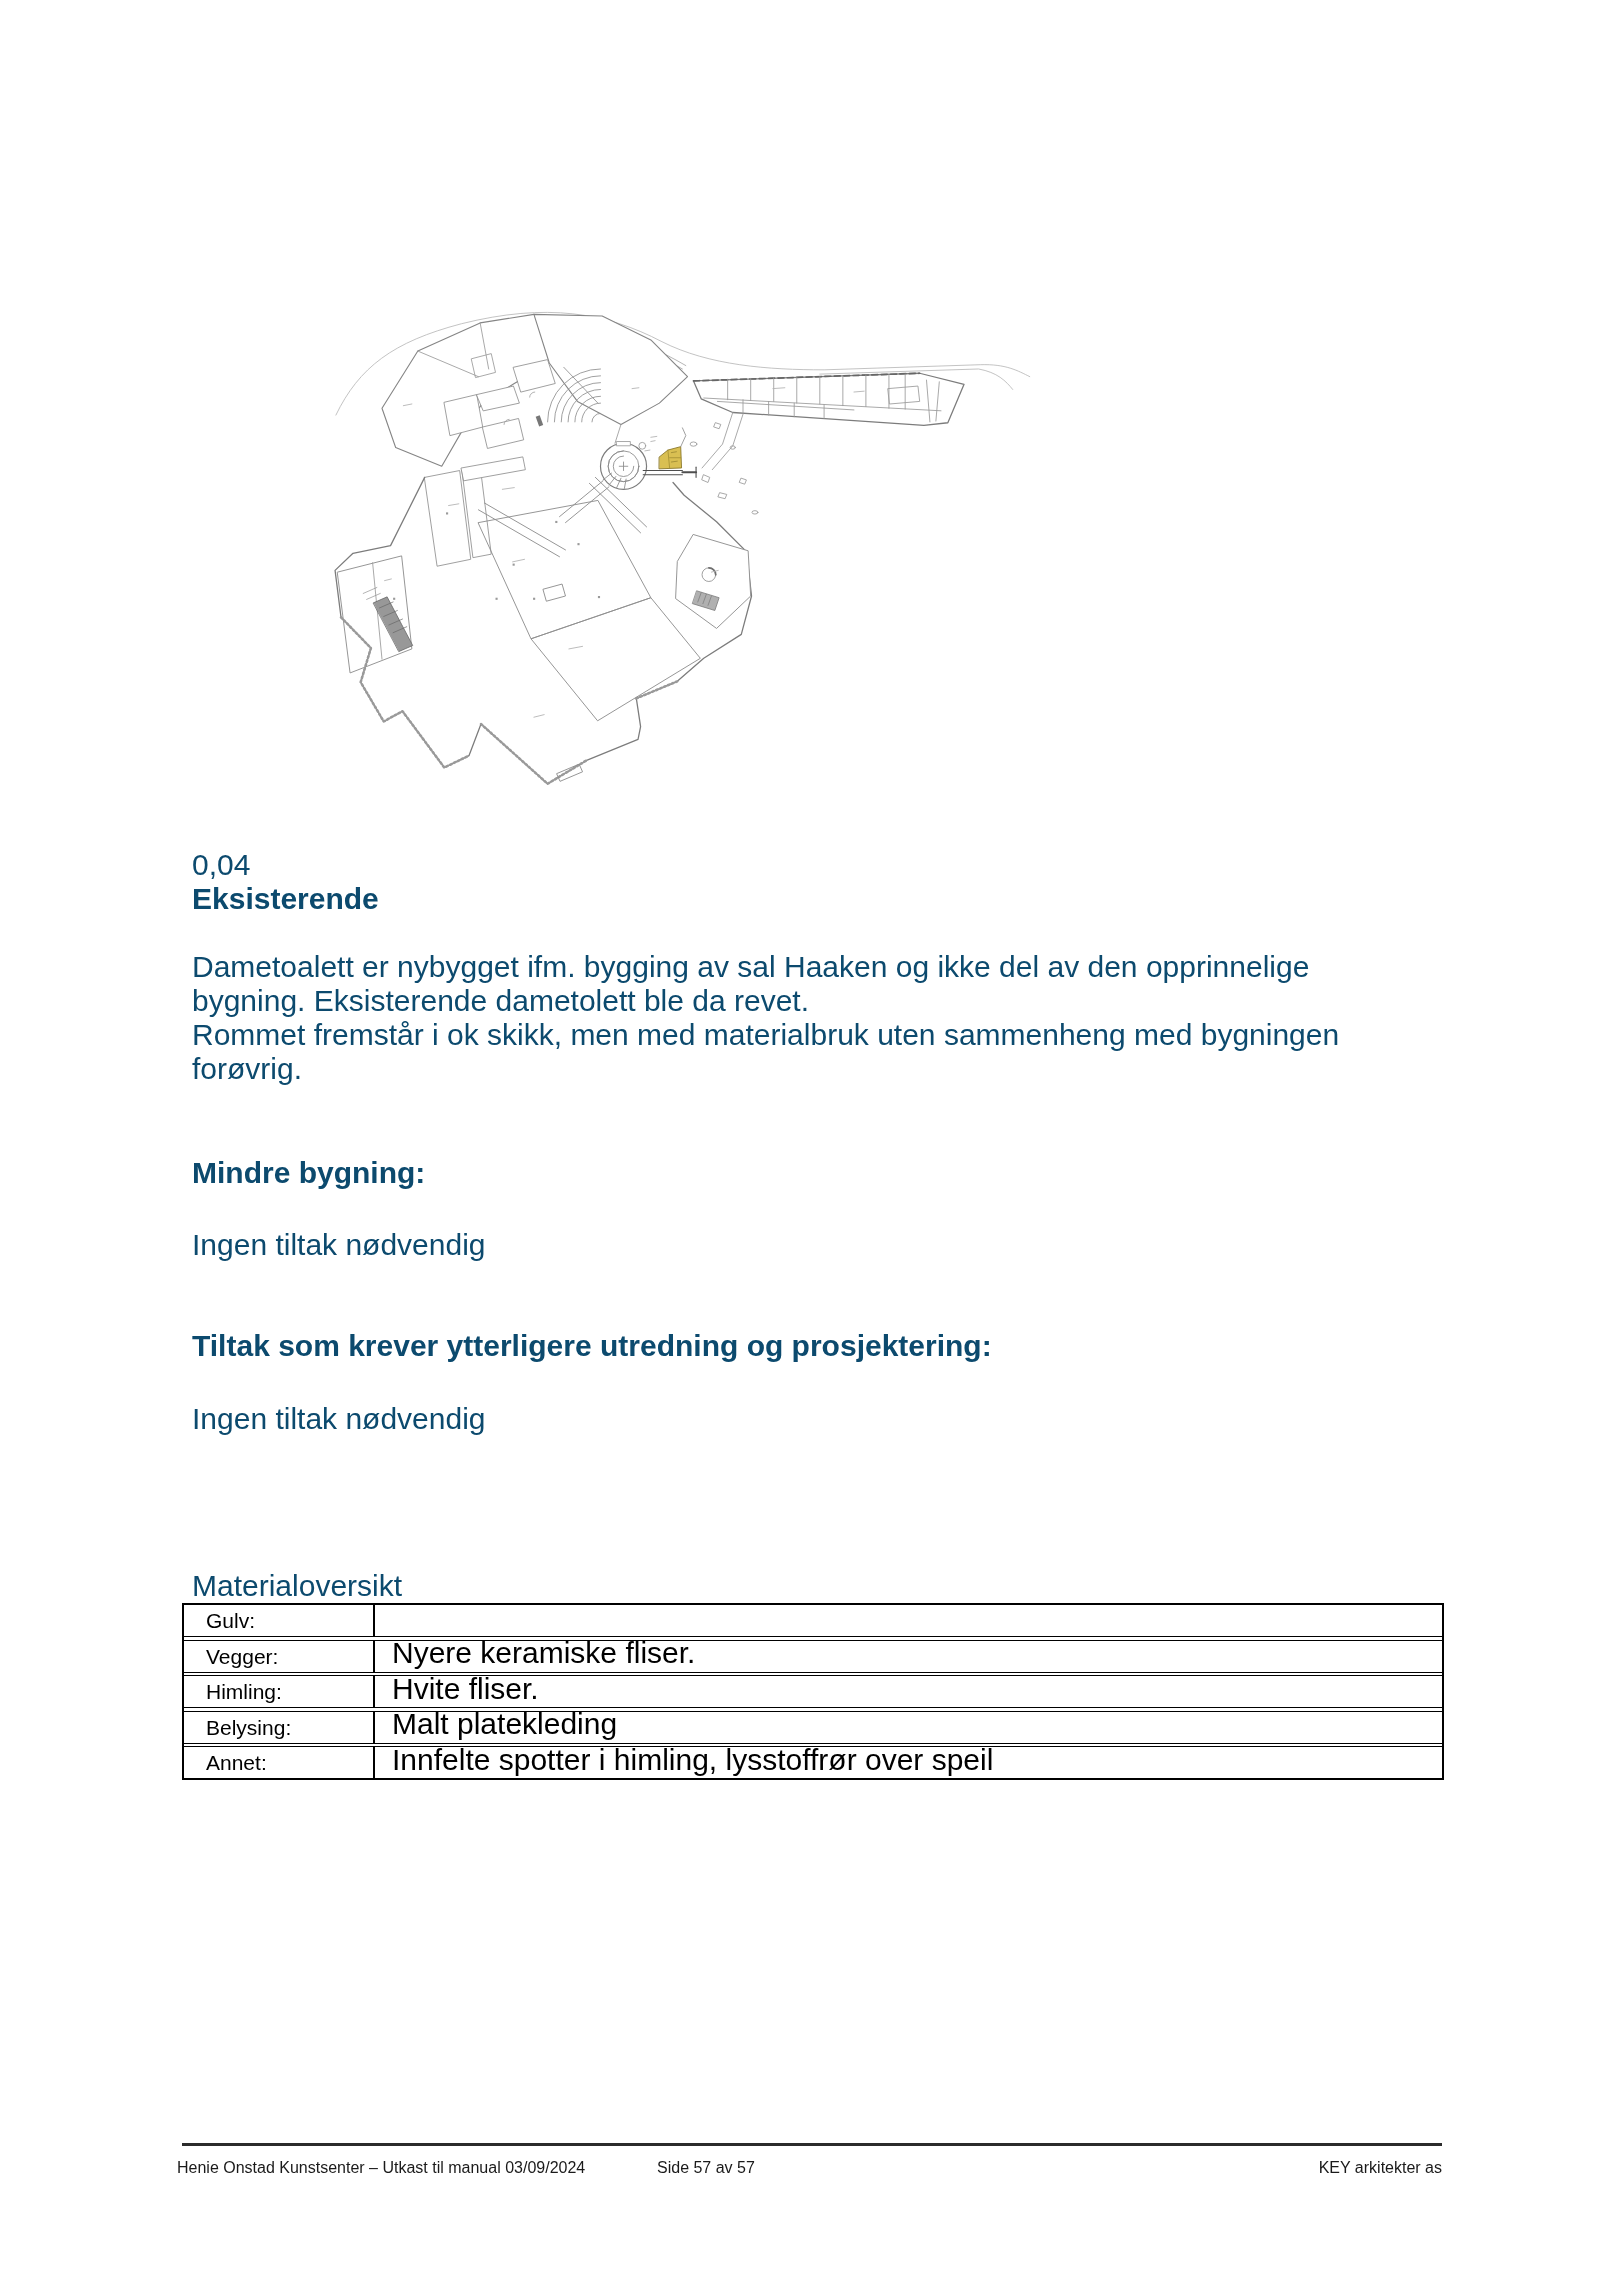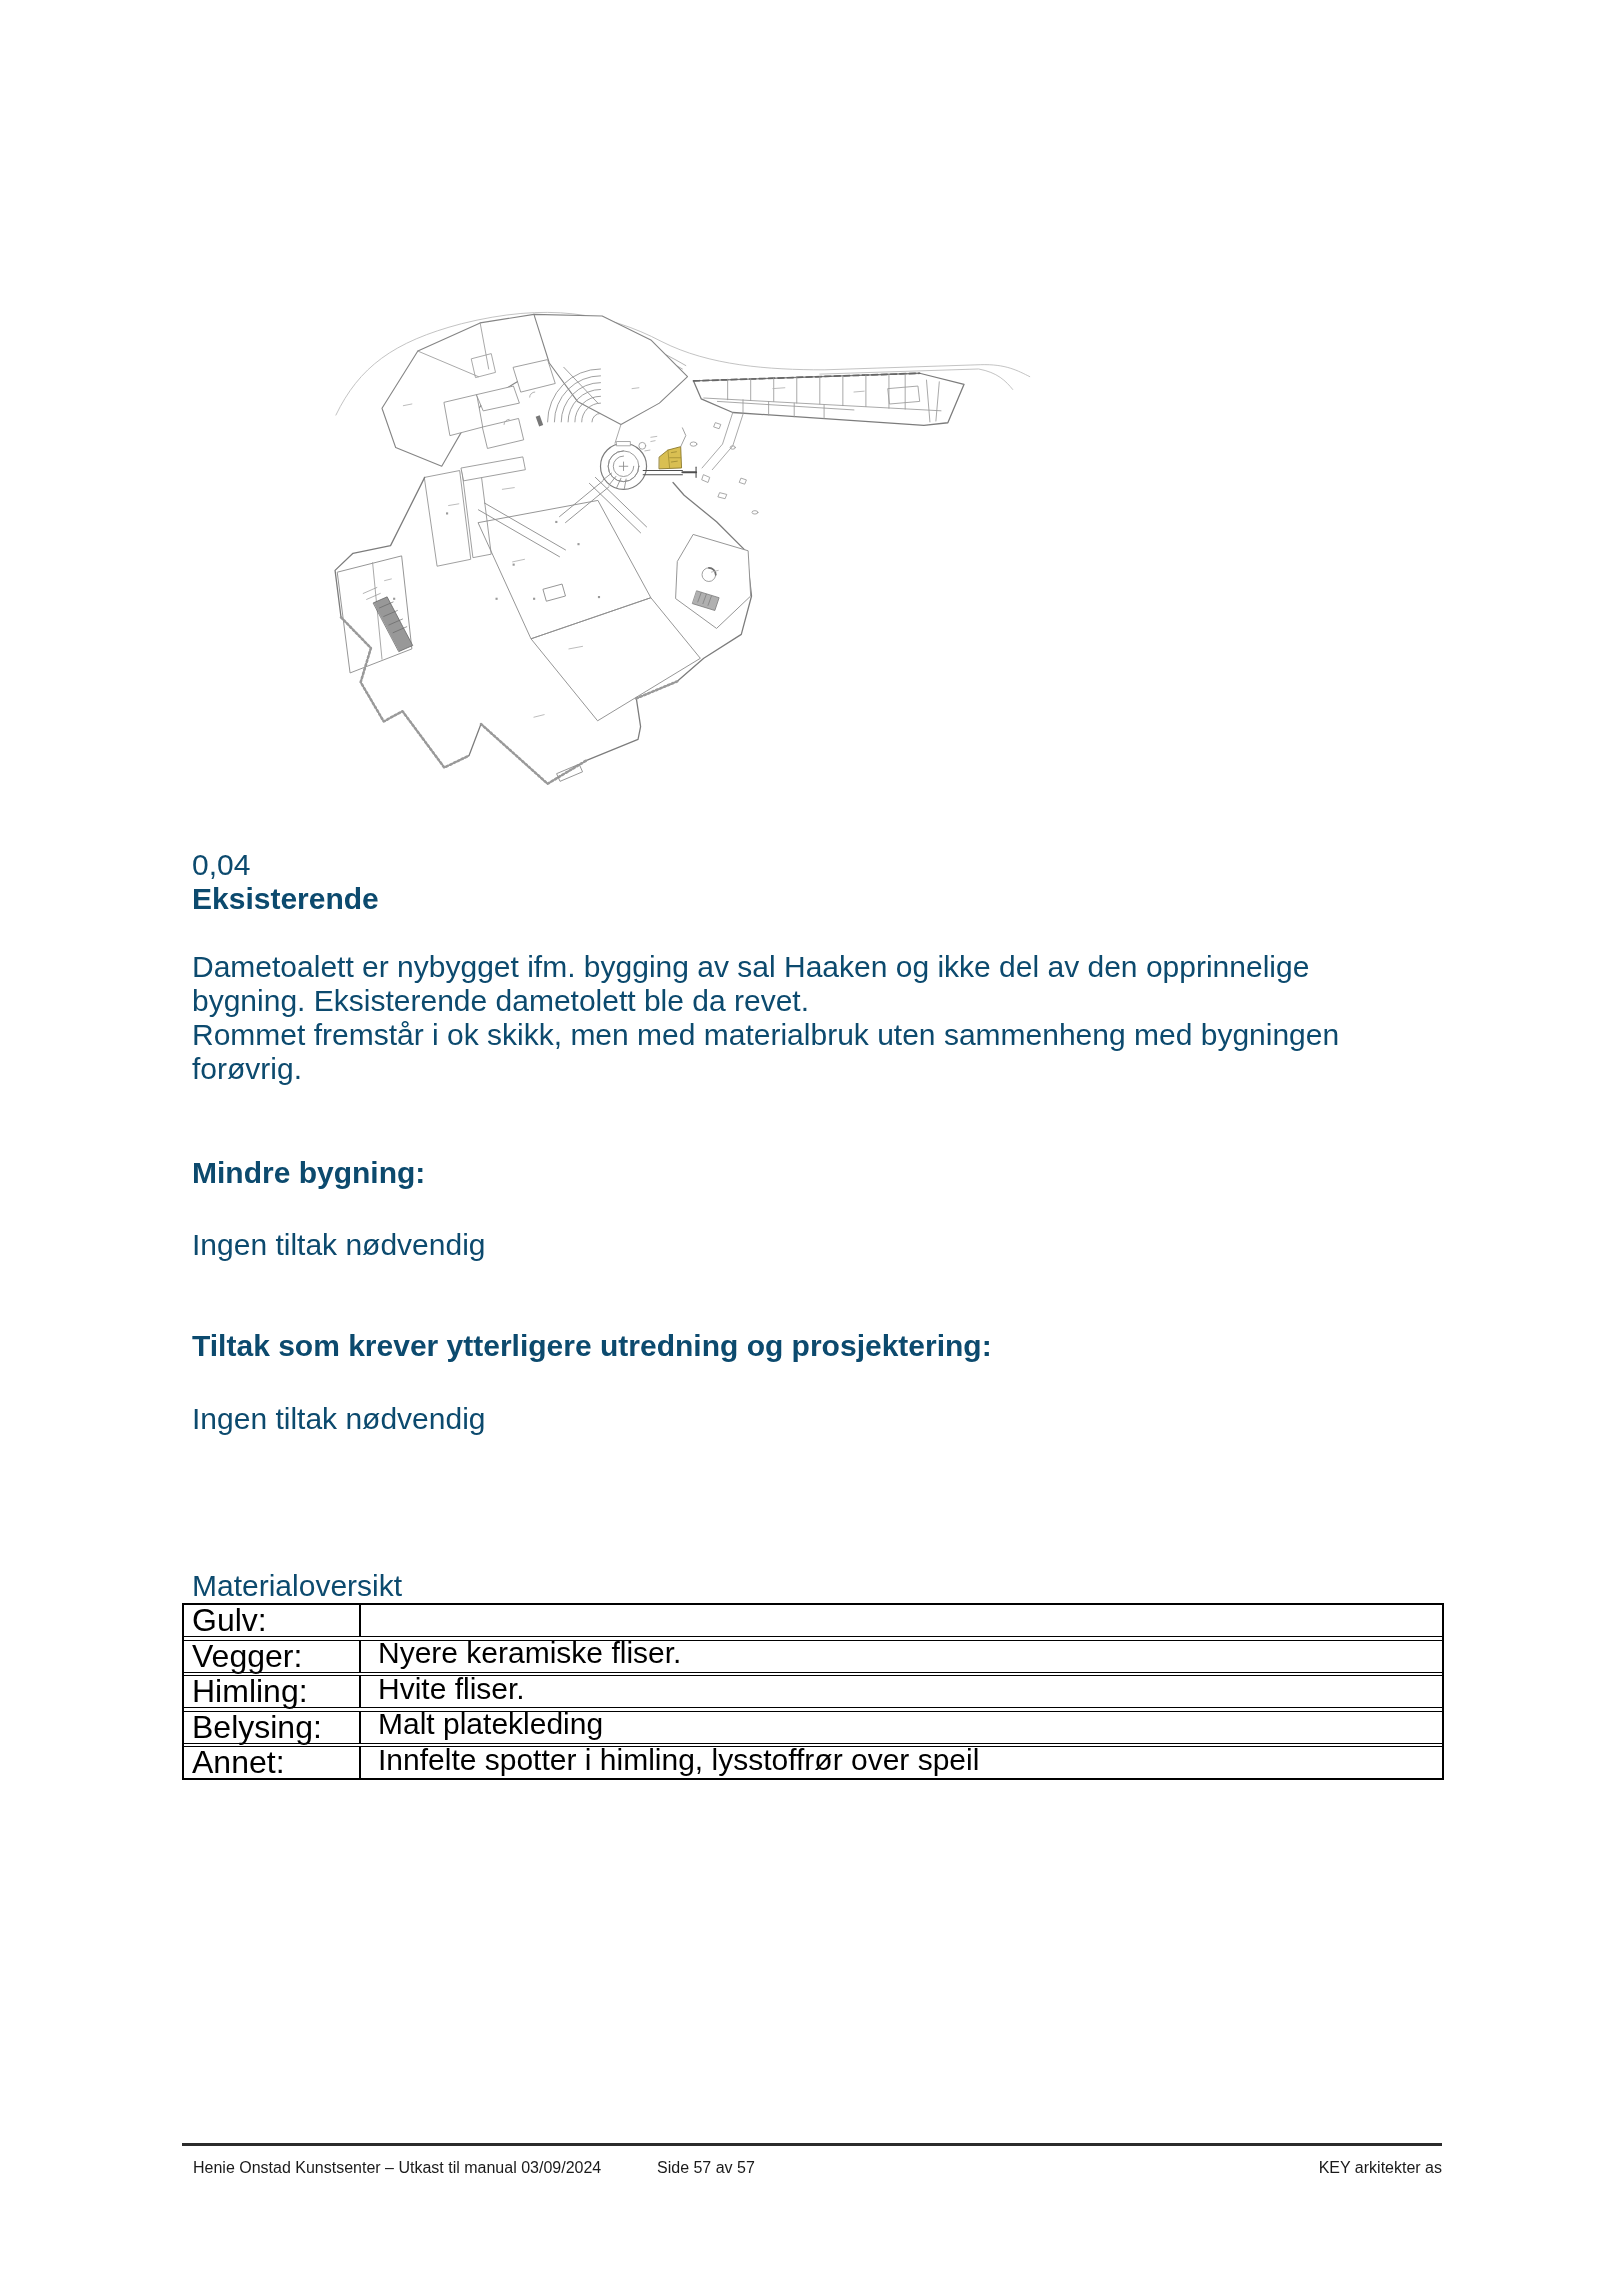--- a/index.html
+++ b/index.html
@@ -8,21 +8,21 @@
   .body-text{font-size:30px;line-height:34px;color:#0c4a6e;}
   .bold{font-weight:bold;}
   
   #plan{left:316px;top:299px;width:726px;height:495px;}
   #plan svg{width:100%;height:100%;}
   
   #mat-table{left:182px;top:1603px;width:1258px;border-left:2.6px solid #000;border-right:2.6px solid #000;border-top:1.7px solid #000;border-bottom:1.7px solid #000;}
   .mrow{display:flex;border-top:1.7px solid #000;border-bottom:1.7px solid #000;height:31px;}
   .mrow + .mrow{margin-top:2.6px;}
   .mrow:first-child{border-top-width:1.7px;}
-  .mlabel{width:167px;border-right:2.6px solid #000;padding-left:8px;font-size:32px;line-height:31px;flex:none;}
+  .mlabel{width:167px;border-right:2.6px solid #000;padding-left:22px;font-size:21px;line-height:31px;flex:none;}
   .mvalue{flex:1;padding-left:17px;font-size:30px;line-height:31px;margin-top:32px;}
   
   #footer-rule{left:182px;top:2143px;width:1260px;height:2.6px;background:#2b2b2b;}
   .footer-text{font-size:16px;line-height:19px;color:#1a1a1a;}
 </style>
 </head>
 <body>
 
 <div id="plan" class="abs">
 <svg viewBox="370 350 850 580" fill="none" stroke-linecap="round" stroke-linejoin="round">
@@ -257,16 +257,16 @@
     <div class="mlabel">Belysing:</div>
     <div class="mvalue">Innfelte spotter i himling, lysstoffrør over speil</div>
   </div>
   <div class="mrow">
     <div class="mlabel">Annet:</div>
     <div class="mvalue"></div>
   </div>
 </div>
 
 <div id="footer-rule" class="abs"></div>
-<div class="abs footer-text" style="left:193px;top:2158px;">Henie Onstad Kunstsenter – Utkast til manual 03/09/2024</div>
+<div class="abs footer-text" style="left:177px;top:2158px;">Henie Onstad Kunstsenter – Utkast til manual 03/09/2024</div>
 <div class="abs footer-text" style="left:657px;top:2158px;">Side 57 av 57</div>
 <div class="abs footer-text" style="right:180px;top:2158px;text-align:right;">KEY arkitekter as</div>
 
 
 </body></html>

